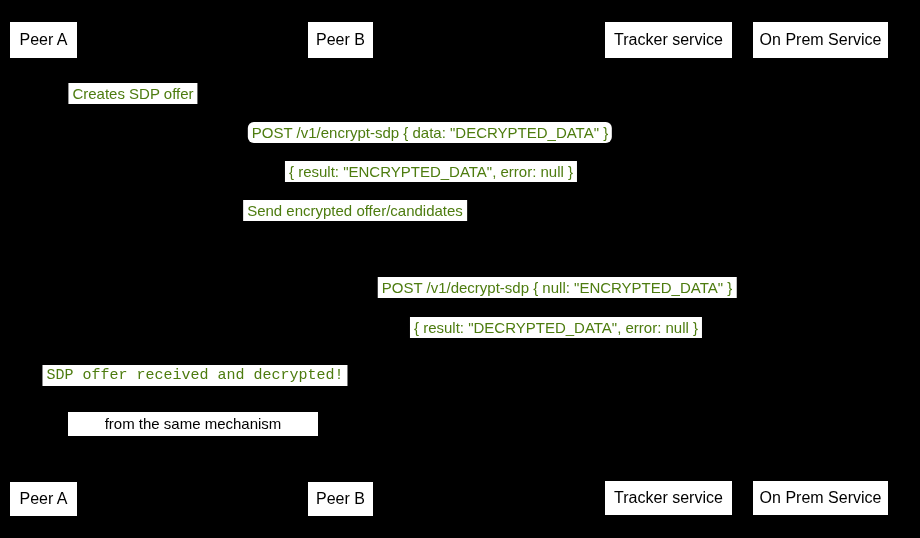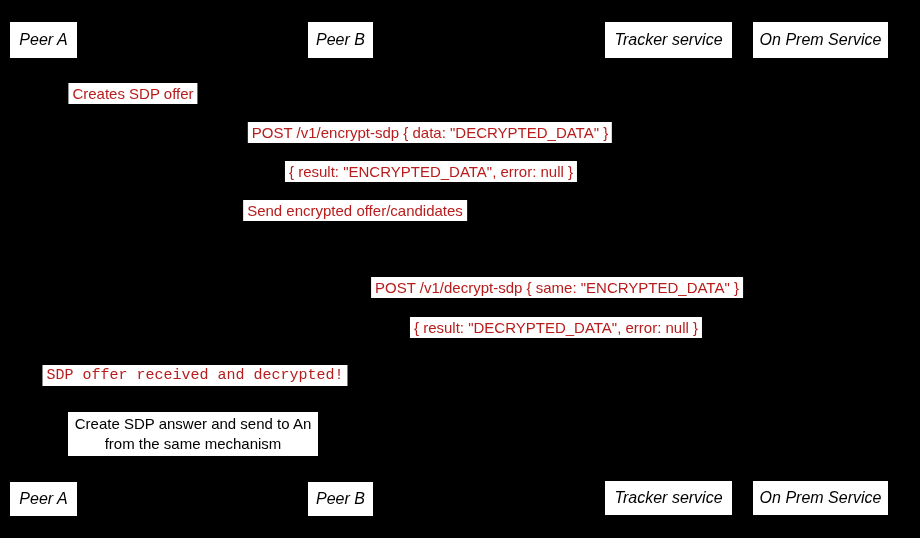--- a/index.html
+++ b/index.html
@@ -26,27 +26,26 @@
   .actor {
     position: absolute;
     background: #ffffff;
     color: #000000;
     display: flex;
     align-items: center;
     justify-content: center;
     font-size: 16px;
     white-space: nowrap;
     z-index: 3;
-    font-style: italic;
   }
   .msg {
     position: absolute;
     transform: translateX(-50%);
     background: #ffffff;
-    color: #b91c1c;
+    color: #4d7c0f;
     font-size: 15px;
     line-height: 17px;
     padding: 2px 4px;
     white-space: nowrap;
     z-index: 2;
   }
   .note {
     position: absolute;
     transform: translateX(-50%);
     background: #ffffff;
@@ -75,29 +74,28 @@
       <span>Peer B</span>
     </div>
   <div class="actor" style="left:605px; top:22px; width:127px; height:36px;">
       <span>Tracker service</span>
     </div>
   <div class="actor" style="left:753px; top:22px; width:135px; height:36px;">
       <span>On Prem Service</span>
     </div>
 
   <div class="msg" style="left:133px; top:83px;">Creates SDP offer</div>
-  <div class="msg" style="left:430px; top:122px;">POST /v1/encrypt-sdp { data: "DECRYPTED_DATA" }</div>
+  <div class="msg" style="left:430px; top:122px;border-radius:6px;">POST /v1/encrypt-sdp { data: "DECRYPTED_DATA" }</div>
   <div class="msg" style="left:431px; top:161px;">{ result: "ENCRYPTED_DATA", error: null }</div>
   <div class="msg" style="left:355px; top:200px;text-align:center;">Send encrypted offer/candidates</div>
-  <div class="msg" style="left:557px; top:277px;">POST /v1/decrypt-sdp { same: "ENCRYPTED_DATA" }</div>
+  <div class="msg" style="left:557px; top:277px;">POST /v1/decrypt-sdp { null: "ENCRYPTED_DATA" }</div>
   <div class="msg" style="left:556px; top:317px;">{ result: "DECRYPTED_DATA", error: null }</div>
   <div class="msg" style="left:195px; top:365px;font-family:Liberation Mono, monospace;">SDP offer received and decrypted!</div>
 
   <div class="note" style="left:193px; top:412px; width:250px;">
-    <div>Create SDP answer and send to An</div>
     <div>from the same mechanism</div>
   </div>
 
   <div class="actor" style="left:10px;  top:482px; width:67px;  height:34px;">
       <span>Peer A</span>
     </div>
   <div class="actor" style="left:308px; top:482px; width:65px;  height:34px;">
       <span>Peer B</span>
     </div>
   <div class="actor" style="left:605px; top:481px; width:127px; height:34px;">

